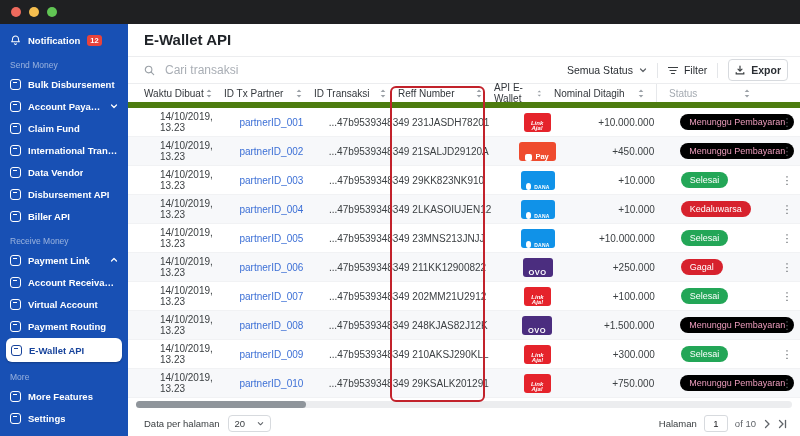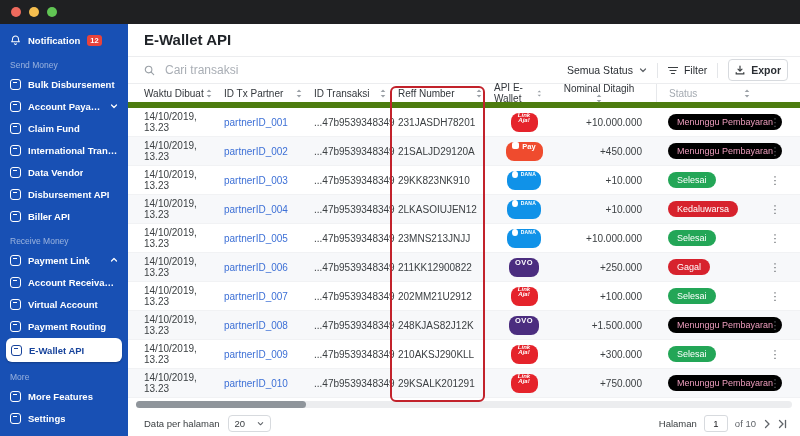--- a/index.html
+++ b/index.html
@@ -34,30 +34,30 @@
   .search input::placeholder { color:#A9AEB5; }
   .tool-right { display:flex; align-items:center; gap:10px; margin-left:auto; font-size:10.5px; color:#2A2E33; }
   .tr-item { display:flex; align-items:center; gap:6px; cursor:pointer; }
   .v-div { width:1px; height:15px; background:#E4E6E9; }
   .expor-btn { display:flex; align-items:center; gap:6px; border:1px solid #D7DADE; border-radius:4px; padding:0 6px; height:22px; font-weight:600; cursor:pointer; background:#fff; }
   
   .thead { display:flex; height:24px; align-items:center; font-size:10px; color:#33373C; border-bottom:6px solid #4d7c0f; padding-left:16px; }
   .th { display:flex; align-items:center; justify-content:space-between; padding-right:12px; cursor:pointer; }
   .th.muted .th-label { color:#A4AAB1; }
   .th-status { border-left:1px solid #E6E8EB; padding-left:12px; height:100%; }
-  .tr { display:flex; height:29px; align-items:center; font-size:10px; color:#3C4043; border-bottom:1px solid #F1F2F4; padding-left:16px; cursor:pointer; }
+  .tr { display:flex; height:29px; align-items:center; font-size:10px; color:#3C4043; border-bottom:1px solid #F1F2F4; padding-left:32px; cursor:pointer; }
   .tr:nth-child(even) { background:#F7F8FA; }
   .c1 { width:80px; } .c2 { width:90px; } .c3 { width:84px; } .c4 { width:96px; }
   .c5 { width:60px; display:flex; justify-content:center; }
-  .c6 { width:102px; text-align:right; padding-right:14px;flex-direction:column; }
+  .c6 { width:102px; text-align:right; padding-right:14px; }
   .c7 { width:106px; padding-left:12px; display:flex; align-items:center; }
   .c8 { width:26px; display:flex; justify-content:center; }
   .partner-link { color:#3D70D6; }
   
-  .wbadge { height:19px; border-radius:8px; display:flex; align-items:flex-start; justify-content:center; color:#fff; padding:0 5px; min-width:27px; }
+  .wbadge { height:19px; border-radius:3px; display:flex; align-items:flex-end; justify-content:center; color:#fff; padding:0 5px; min-width:27px; }
   .wbadge.linkaja { background:#E5232B; }
   .wl-text { font-size:6px; font-weight:700; font-style:italic; line-height:5.5px; text-align:center; }
   .wbadge.gopay { background:#EF4B2E; gap:3px; width:37px; }
   .gp-sq { width:7px; height:7px; background:#fff; border-radius:2px; display:inline-block; }
   .gp-text { font-size:7.5px; font-weight:700; }
   .wbadge.dana { background:#1092E8; gap:3px; width:34px; }
   .dn-circ { width:7px; height:7px; background:#fff; border-radius:50%; display:inline-block; }
   .dn-text { font-size:5px; font-weight:700; letter-spacing:.2px; }
   .wbadge.ovo { background:#4B2D7F; width:30px; }
   .ovo-text { font-size:7.5px; font-weight:700; letter-spacing:.5px; }

